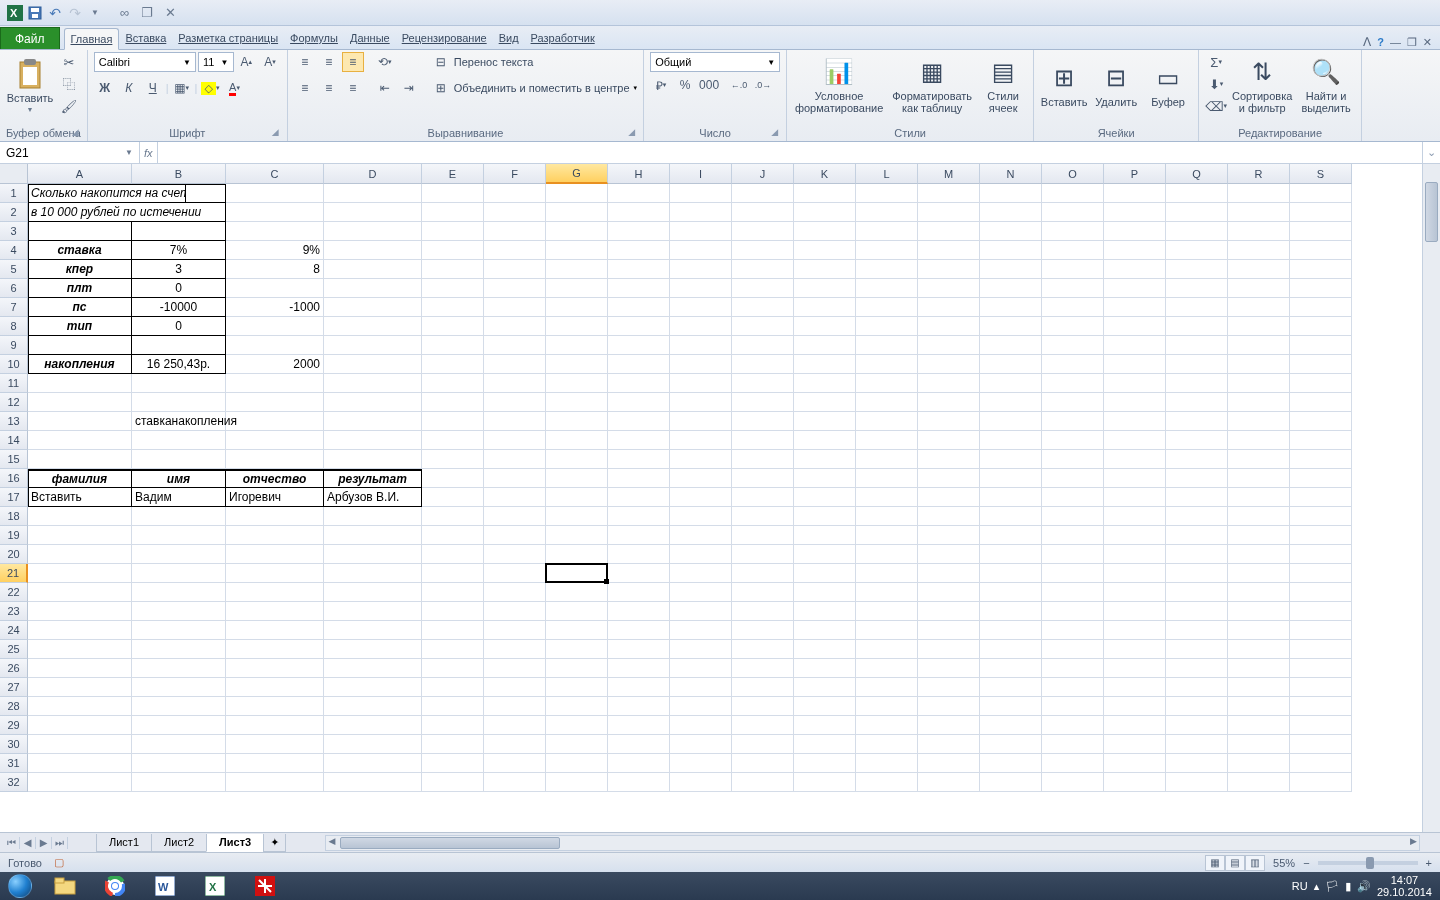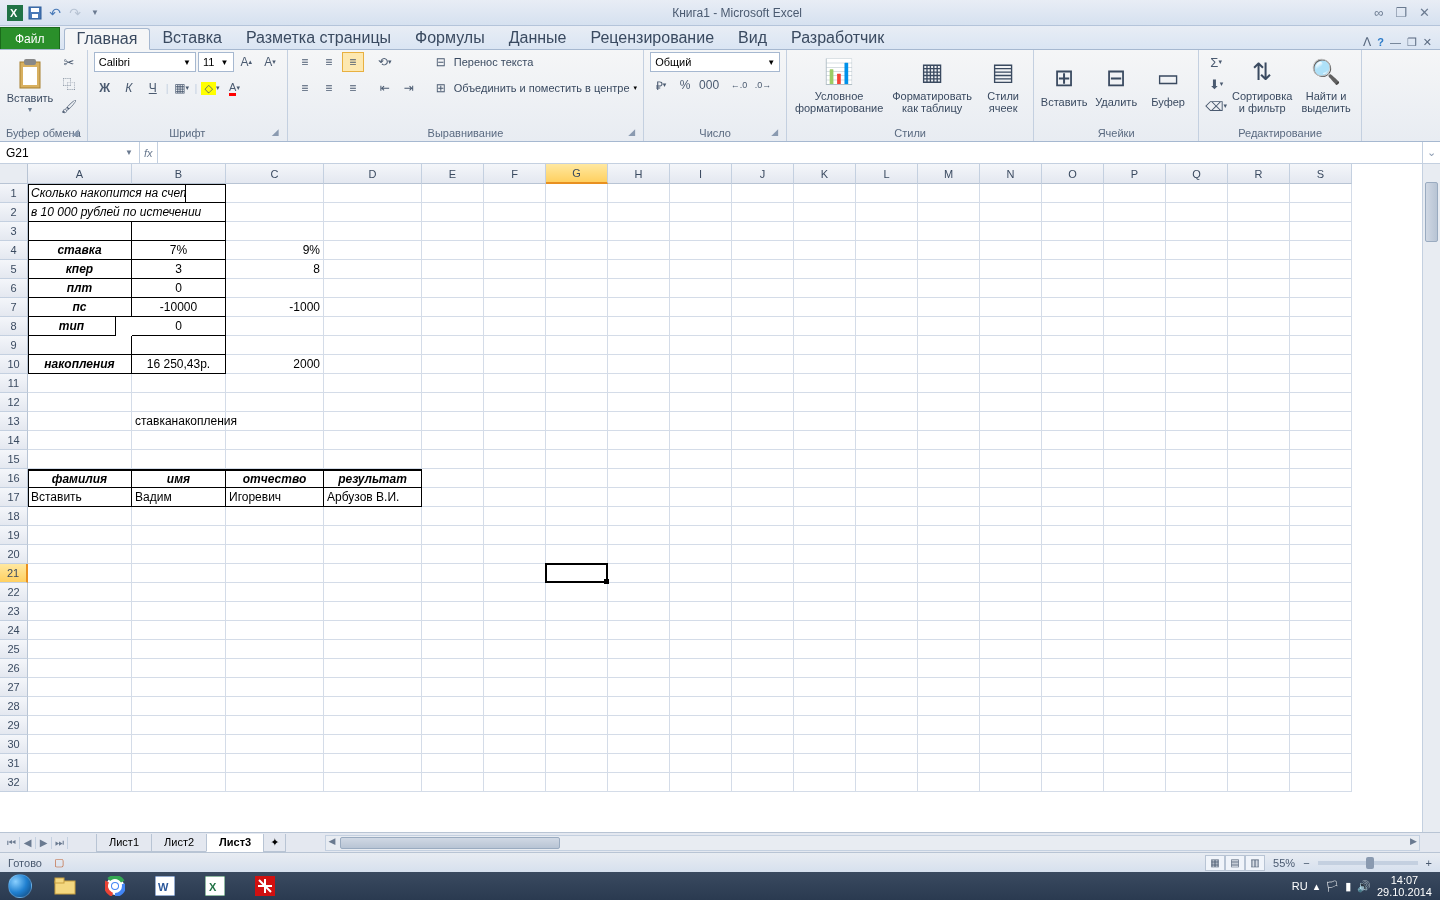--- a/index.html
+++ b/index.html
@@ -9,21 +9,21 @@
 .titlebar { height:26px; background:linear-gradient(#e8edf5,#d6e1f0); display:flex; align-items:center; border-bottom:1px solid #b4c4da; }
 .qat { display:flex; align-items:center; gap:2px; padding:0 6px; }
 .qat-btn { width:18px; height:18px; display:flex; align-items:center; justify-content:center; cursor:pointer; }
 .title-center { flex:1; text-align:center; color:#4a5a70; font-size:12px; }
 .win-controls { display:flex; gap:12px; padding:0 10px; color:#6a7a90; }
 .win-btn { cursor:pointer; font-size:13px; }
 
 
 .tabs { height:24px; background:linear-gradient(#e8edf5,#dae5f3); display:flex; align-items:flex-end; border-bottom:1px solid #a6b8d0; }
 .file-tab { background:#2a8f2a; color:#fff; padding:4px 14px; font-size:12px; margin-right:4px; height:22px; display:flex; align-items:center; border:1px solid #1a6a1a; border-bottom:none; }
-.tab { padding:4px 12px; font-size:16px; color:#3a4a60; cursor:pointer; height:22px; display:flex; align-items:center; }
+.tab { padding:4px 6px; font-size:11px; color:#3a4a60; cursor:pointer; height:22px; display:flex; align-items:center;text-decoration:underline; }
 .tab.active { background:#f5f6f7; border:1px solid #a6b8d0; border-bottom:1px solid #f5f6f7; margin-bottom:-1px; border-radius:3px 3px 0 0; }
 .tabs-right { margin-left:auto; display:flex; align-items:center; gap:6px; padding:0 8px; color:#5a6a80; }
 
 
 .ribbon { height:92px; background:linear-gradient(#f5f6f7,#e8ecf2); border-bottom:1px solid #a6b8d0; display:flex; }
 .group { border-right:1px solid #c4d0e0; padding:2px 6px 0 6px; display:flex; flex-direction:column; }
 .group-content { flex:1; display:flex; align-items:flex-start; gap:4px; }
 .group-label { text-align:center; font-size:11px; color:#5a6a80; padding:2px 0; position:relative; }
 .group-label .launcher { position:absolute; right:2px; top:2px; font-size:9px; color:#8a9ab0; cursor:pointer; }
 .big-btn { display:flex; flex-direction:column; align-items:center; justify-content:center; width:48px; height:66px; cursor:pointer; text-align:center; font-size:11px; color:#3a4a60; gap:2px; }
@@ -107,21 +107,20 @@
         <svg width="14" height="14">
           <rect x="1" y="1" width="12" height="12" fill="#4a7ab8" stroke="#2a5a98"></rect>
           <rect x="3" y="2" width="8" height="4" fill="#fff"></rect>
           <rect x="4" y="8" width="6" height="4" fill="#fff"></rect>
         </svg>
       </div>
     <div class="qat-btn" style="color:#4a7ab8;font-size:14px">↶</div>
     <div class="qat-btn" style="color:#b8c4d4;font-size:14px">↷</div>
     <div class="qat-btn" style="font-size:8px;color:#6a7a90">▼</div>
   </div>
-  <div class="title-center">Книга1  -  Microsoft Excel</div>
   <div class="win-controls">
     <span class="win-btn">∞</span>
     <span class="win-btn">❐</span>
     <span class="win-btn">✕</span>
   </div>
 </div>
 
 <div class="tabs">
   <div class="file-tab">Файл</div>
   <div class="tab active">Главная</div>
@@ -512,21 +511,21 @@
           <div class="cell" style="left: 704px; top: 114px; width: 62px;"></div>
           <div class="cell" style="left: 766px; top: 114px; width: 62px;"></div>
           <div class="cell" style="left: 828px; top: 114px; width: 62px;"></div>
           <div class="cell" style="left: 890px; top: 114px; width: 62px;"></div>
           <div class="cell" style="left: 952px; top: 114px; width: 62px;"></div>
           <div class="cell" style="left: 1014px; top: 114px; width: 62px;"></div>
           <div class="cell" style="left: 1076px; top: 114px; width: 62px;"></div>
           <div class="cell" style="left: 1138px; top: 114px; width: 62px;"></div>
           <div class="cell" style="left: 1200px; top: 114px; width: 62px;"></div>
           <div class="cell" style="left: 1262px; top: 114px; width: 62px;"></div>
-          <div class="cell bold italic" style="left: 0px; top: 133px; width: 88px; border-right: 1px solid rgb(0, 0, 0); border-bottom: 1px solid rgb(0, 0, 0); box-shadow: rgb(0, 0, 0) 1px 0px 0px inset; justify-content: center;">тип</div>
+          <div class="cell bold italic" style="left: 0px; top: 133px; width: 104px; border-right: 1px solid rgb(0, 0, 0); border-bottom: 1px solid rgb(0, 0, 0); box-shadow: rgb(0, 0, 0) 1px 0px 0px inset; justify-content: center;">тип</div>
           <div class="cell" style="left: 104px; top: 133px; width: 94px; border-right: 1px solid rgb(0, 0, 0); border-bottom: 1px solid rgb(0, 0, 0); justify-content: center;">0</div>
           <div class="cell" style="left: 198px; top: 133px; width: 98px;"></div>
           <div class="cell" style="left: 296px; top: 133px; width: 98px;"></div>
           <div class="cell" style="left: 394px; top: 133px; width: 62px;"></div>
           <div class="cell" style="left: 456px; top: 133px; width: 62px;"></div>
           <div class="cell" style="left: 518px; top: 133px; width: 62px;"></div>
           <div class="cell" style="left: 580px; top: 133px; width: 62px;"></div>
           <div class="cell" style="left: 642px; top: 133px; width: 62px;"></div>
           <div class="cell" style="left: 704px; top: 133px; width: 62px;"></div>
           <div class="cell" style="left: 766px; top: 133px; width: 62px;"></div>

